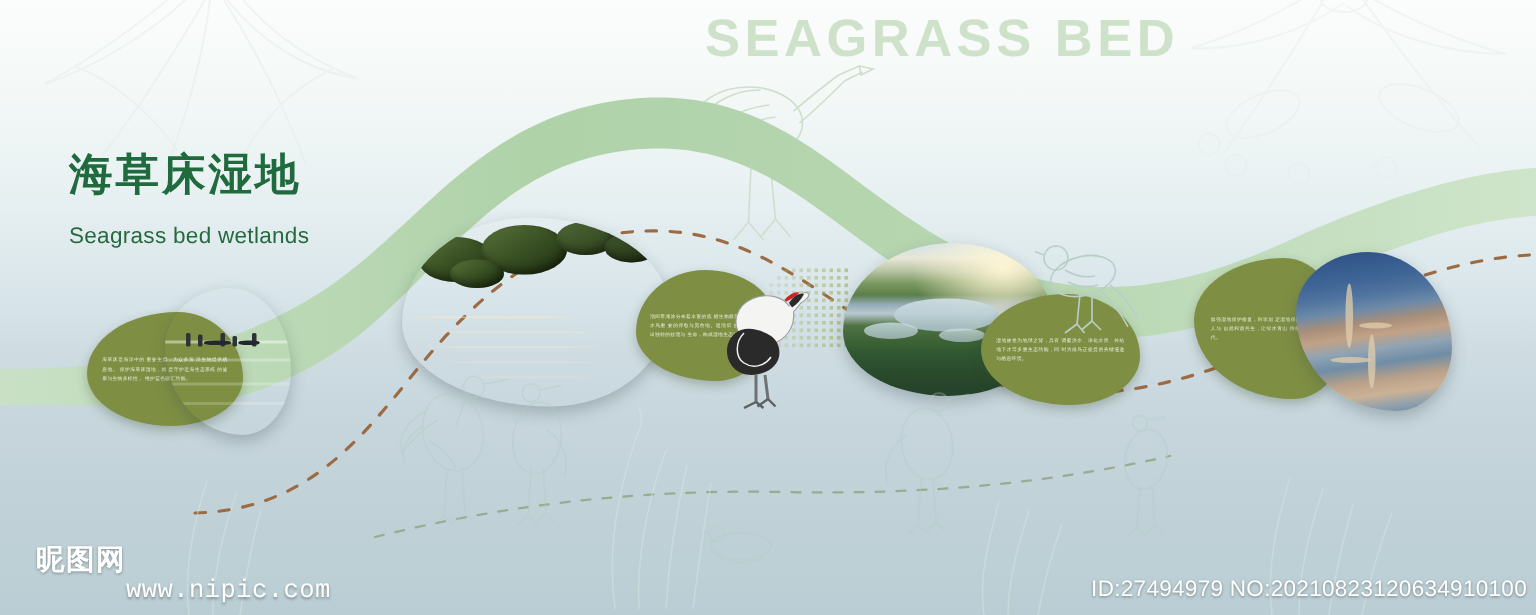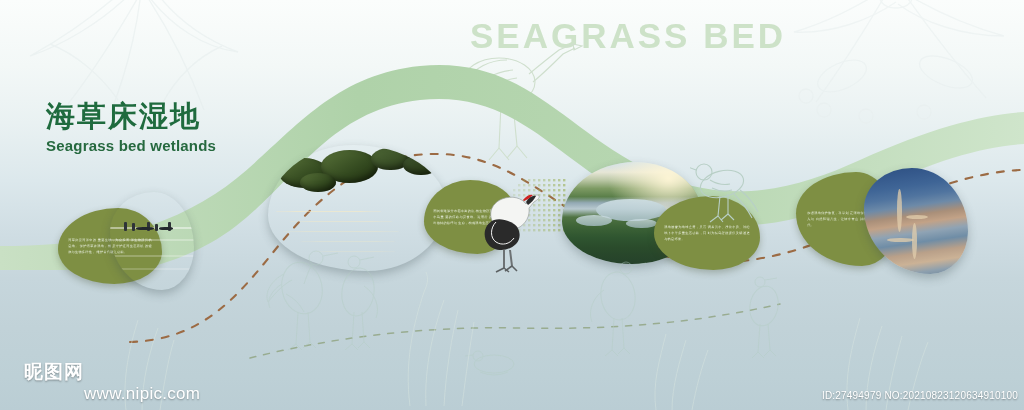--- a/index.html
+++ b/index.html
@@ -16,21 +16,21 @@
        #c1d2d8 80%, #bdd0d6 92%, #bacdd4 100%);
   }
 
   
   .corner-art { position:absolute; opacity:.5; pointer-events:none; }
   .corner-art.tl { left:-10px; top:-26px; width:300px; height:150px; }
   .corner-art.tr { right:-12px; top:-20px; width:290px; height:150px; }
 
   
   .bg-title-wrap{
-    position:absolute; left:470px; top:18px; width:470px; height:84px;
+    position:absolute; left:470px; top:8px; width:470px; height:84px;
     pointer-events:none; user-select:none;
   }
   .bg-title-main{
     font-size:35px; font-weight:bold; letter-spacing:3px;
     color:#cde2c8; line-height:1;
   }
   .bg-title-sub{
     position:absolute; left:58px; top:36px;
     font-size:38px; font-weight:bold; letter-spacing:5px; line-height:1;
     color:transparent;
@@ -140,36 +140,36 @@
   .halftone{ position:absolute; pointer-events:none; }
 
   
   .headline{ position:absolute; left:46px; top:100px; }
   .headline .cn{
     font-size:29px; font-weight:bold; color:#1f6b3e;
     letter-spacing:2px; line-height:1.15;
     font-family:"DejaVu Sans","Liberation Sans",sans-serif;
   }
   .headline .en{
-    margin-top:4px; font-size:15px; font-weight:bold;
+    margin-top:16px; font-size:15px; font-weight:normal;
     color:#26693f; letter-spacing:.2px;
   }
 
   
   .wm{ position:absolute; left:24px; bottom:6px; display:flex;
        }
   .wm .logo{ font-size:19px; font-weight:bold; color:#ffffff;
              letter-spacing:1px; text-shadow:0 1px 2px rgba(0,0,0,.35);
              font-family:"DejaVu Sans","Liberation Sans",sans-serif; }
   .wm .url{ font-size:17px; color:#ffffff; letter-spacing:.3px;
             text-shadow:0 1px 2px rgba(0,0,0,.35);
-            font-family:Liberation Sans, sans-serif;margin-top:25px; }
+            font-family:Liberation Mono, monospace;margin-top:25px; }
   .idtag{
     position:absolute; right:6px; bottom:9px;
-    font-size:10px; color:#ffffff; letter-spacing:.2px;
+    font-size:15px; color:#ffffff; letter-spacing:.2px;
     text-shadow:0 1px 2px rgba(0,0,0,.4);
     font-family:"Liberation Sans",sans-serif;
     padding-left:16px;
   }
 </style>
 </head>
 <body>
 
 <div class="stage">
 

